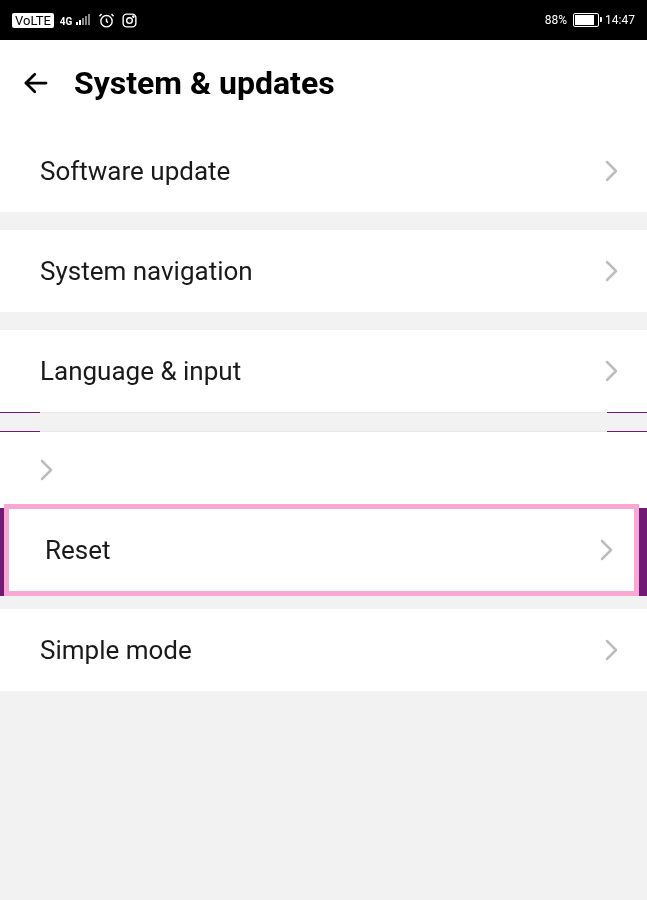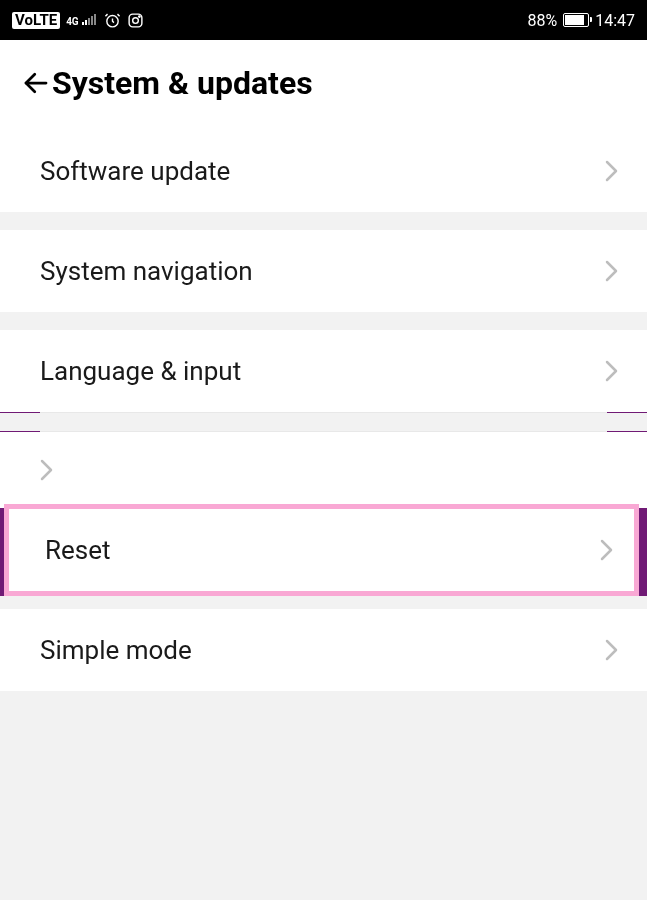--- a/index.html
+++ b/index.html
@@ -25,39 +25,39 @@
       font-size: 15px;
     }
     .status-left {
       display: flex;
       align-items: center;
       gap: 6px;
     }
     .volte-badge {
       background: #fff;
       color: #000;
-      font-size: 15px;
-      font-weight: bold;
+      font-size: 13px;
+      font-weight: normal;
       padding: 1px 3px;
       border-radius: 2px;
       line-height: 1;
     }
     .signal-4g {
       font-size: 10px;
       font-weight: bold;
       line-height: 1;
     }
     .signal-bars {
       display: inline-block;
     }
     .status-right {
       display: flex;
       align-items: center;
       gap: 6px;
-      font-size: 16px;
+      font-size: 12px;
       justify-content: flex-end;
     }
     .battery-box {
       display: inline-flex;
       align-items: center;
     }
     .battery-icon {
       width: 26px;
       height: 14px;
       border: 1.5px solid #fff;
@@ -81,20 +81,21 @@
       top: 1px;
       bottom: 1px;
       width: 80%;
       background: #fff;
     }
     .header {
       background: #fff;
       display: flex;
       align-items: center;
       padding: 24px 20px 28px 20px;
+      gap: 22px;
     }
     .back-arrow {
       width: 32px;
       height: 32px;
       display: flex;
       align-items: center;
       justify-content: center;
       cursor: pointer;
     }
     .page-title {

